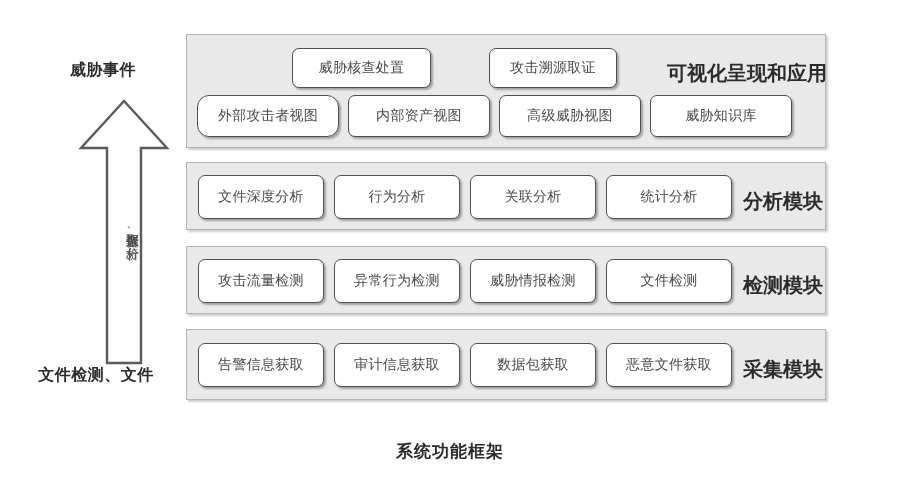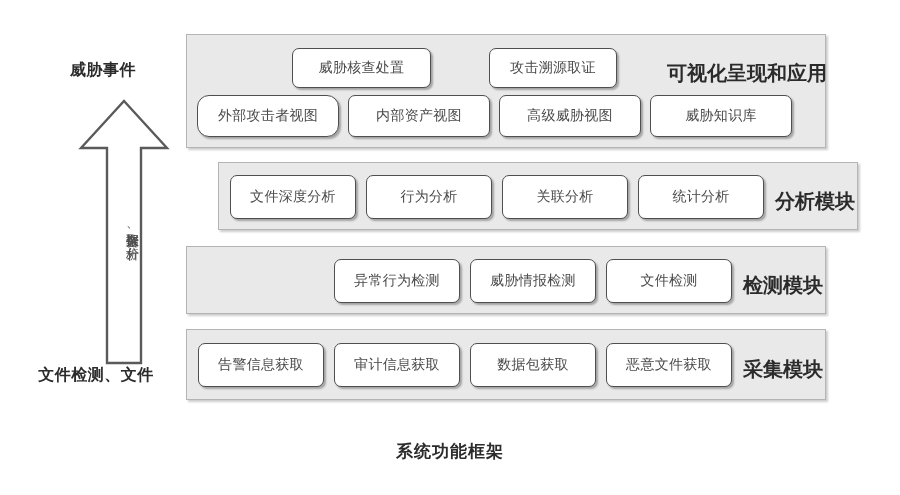--- a/index.html
+++ b/index.html
@@ -139,35 +139,36 @@
 
     <div class="node" style="left:10px; top:60px; width:142px; height:42px;border-radius:12px;">外部攻击者视图</div>
 
     <div class="node" style="left:161px; top:60px; width:142px; height:42px;">内部资产视图</div>
 
     <div class="node" style="left:312px; top:60px; width:142px; height:42px;">高级威胁视图</div>
 
     <div class="node" style="left:463px; top:60px; width:142px; height:42px;">威胁知识库</div>
   </div>
 
-  <div class="panel" id="panel-analysis" style="left:186px; top:162px; width:640px; height:68px;margin-left:32px;">
+  <div class="panel" id="panel-analysis" style="left:186px; top:162px; width:640px; height:68px;">
 
     <div class="node" style="left:11px; top:12px; width:126px; height:44px;">文件深度分析</div>
 
     <div class="node" style="left:147px; top:12px; width:126px; height:44px;">行为分析</div>
 
     <div class="node" style="left:283px; top:12px; width:126px; height:44px;">关联分析</div>
 
     <div class="node" style="left:419px; top:12px; width:126px; height:44px;">统计分析</div>
 
     <div class="panel-label" style="left:556px; top:25px; width:76px;">分析模块</div>
   </div>
 
   <div class="panel" id="panel-detection" style="left:186px; top:246px; width:640px; height:68px;">
 
+    <div class="node" style="left:11px; top:12px; width:126px; height:44px;">攻击流量检测</div>
 
     <div class="node" style="left:147px; top:12px; width:126px; height:44px;">异常行为检测</div>
 
     <div class="node" style="left:283px; top:12px; width:126px; height:44px;">威胁情报检测</div>
 
     <div class="node" style="left:419px; top:12px; width:126px; height:44px;">文件检测</div>
 
     <div class="panel-label" style="left:556px; top:25px; width:76px;">检测模块</div>
   </div>
 

